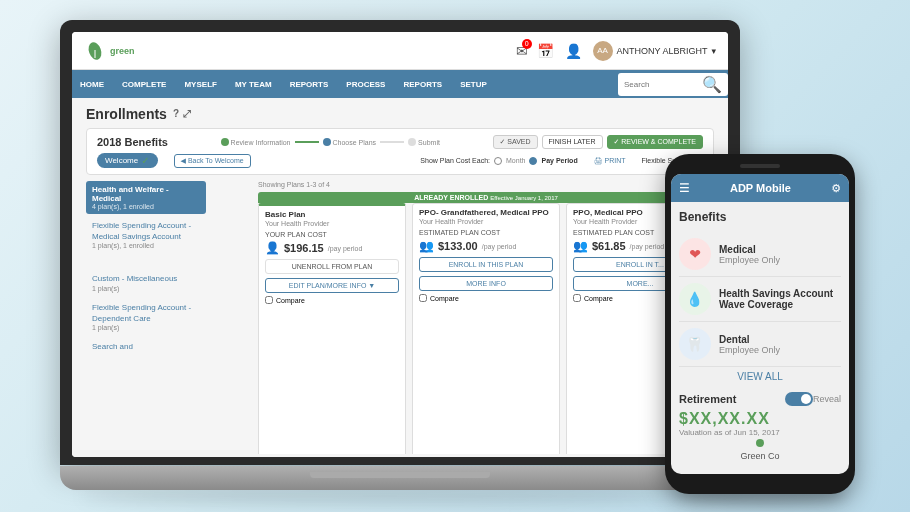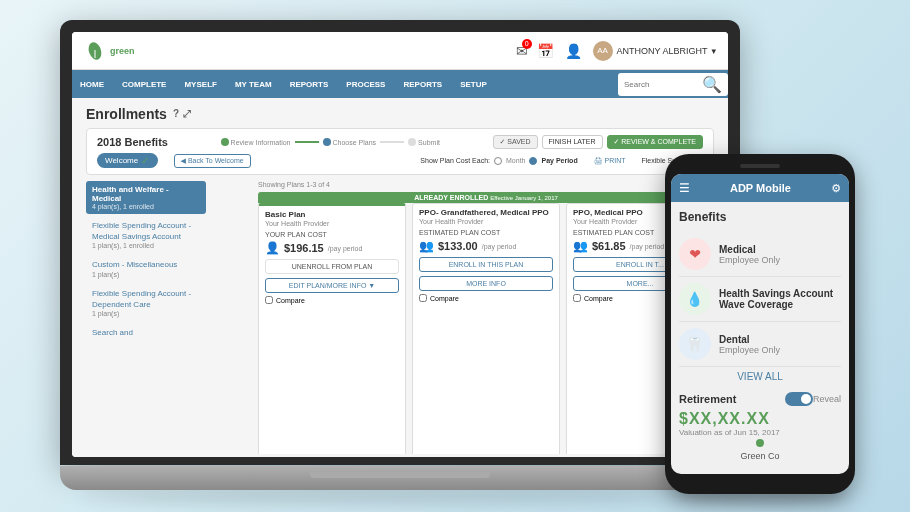--- a/index.html
+++ b/index.html
@@ -842,21 +842,21 @@
 
             <div class="sidebar">
               <div class="sidebar-item active">
                 <div class="sidebar-item-title">Health and Welfare - Medical</div>
                 <div class="sidebar-item-sub">4 plan(s), 1 enrolled</div>
               </div>
               <div class="sidebar-item" style="margin-top:2px">
                 <div class="sidebar-item-link">Flexible Spending Account - Medical Savings Account</div>
                 <div class="sidebar-item-count">1 plan(s), 1 enrolled</div>
               </div>
-              <div class="sidebar-item" style="margin-top:2px">
+              <div class="sidebar-item" style="margin-top:16px">
                 <div class="sidebar-item-link">Custom - Miscellaneous</div>
                 <div class="sidebar-item-count">1 plan(s)</div>
               </div>
               <div class="sidebar-item" style="margin-top:2px">
                 <div class="sidebar-item-link">Flexible Spending Account - Dependent Care</div>
                 <div class="sidebar-item-count">1 plan(s)</div>
               </div>
               <div class="sidebar-item" style="margin-top:2px">
                 <div class="sidebar-item-link">Search and</div>
               </div>

